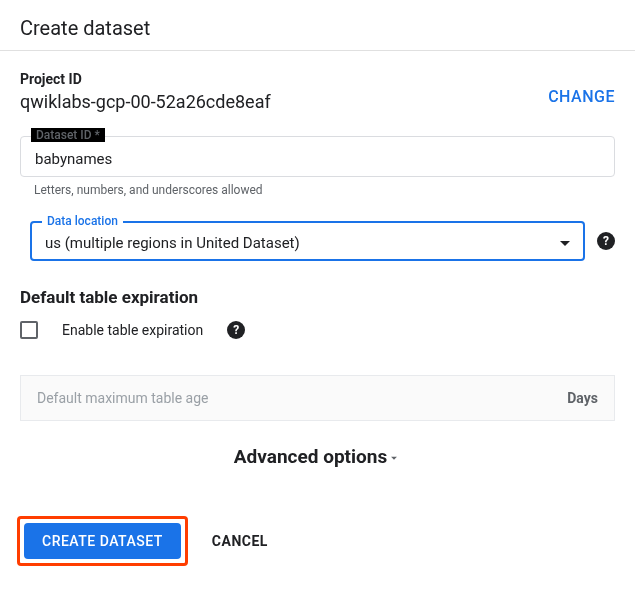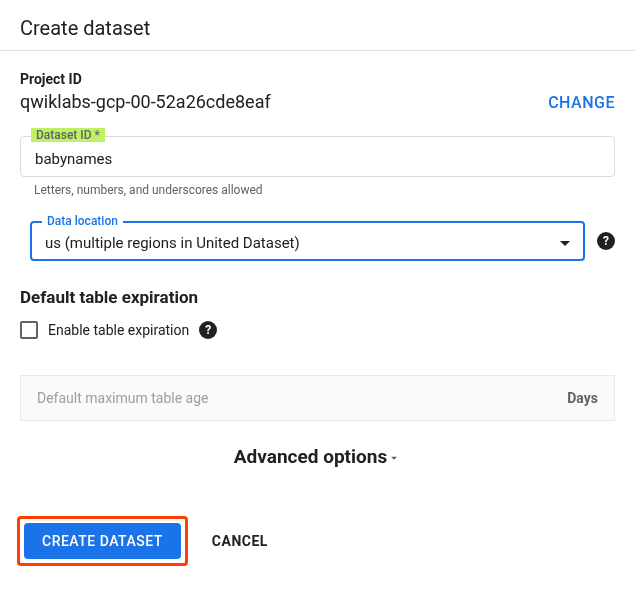--- a/index.html
+++ b/index.html
@@ -22,21 +22,21 @@
       font-size: 20px;
       font-weight: 400;
       color: #202124;
     }
     .content {
       padding: 20px 20px 0 20px;
     }
     .project-row {
       display: flex;
       justify-content: space-between;
-      align-items: flex-end;
+      align-items: center;
     }
     .project-info {
       display: flex;
       flex-direction: column;
     }
     .project-label {
       font-size: 14px;
       font-weight: 700;
       color: #202124;
       margin-bottom: 4px;
@@ -59,21 +59,21 @@
       position: relative;
       border: 1px solid #dadce0;
       border-radius: 4px;
       margin-top: 24px;
       padding: 12px 14px 8px 14px;
     }
     .field-label {
       position: absolute;
       top: -9px;
       left: 10px;
-      background: #bef264;
+      background: #000000;
       padding: 0 5px;
       font-size: 12px;
       color: #5f6368;
       font-weight: 500;
     }
     .field-label-focused {
       position: absolute;
       top: -9px;
       left: 10px;
       background: #fff;
@@ -140,21 +140,21 @@
     }
     .section-label {
       font-size: 17px;
       font-weight: 700;
       color: #202124;
       margin-top: 26px;
     }
     .checkbox-row {
       display: flex;
       align-items: center;
-      gap: 10px;
+      gap: 24px;
       margin-top: 14px;
     }
     .checkbox {
       width: 18px;
       height: 18px;
       border: 2px solid #5f6368;
       border-radius: 2px;
       cursor: pointer;
     }
     .checkbox-label {

